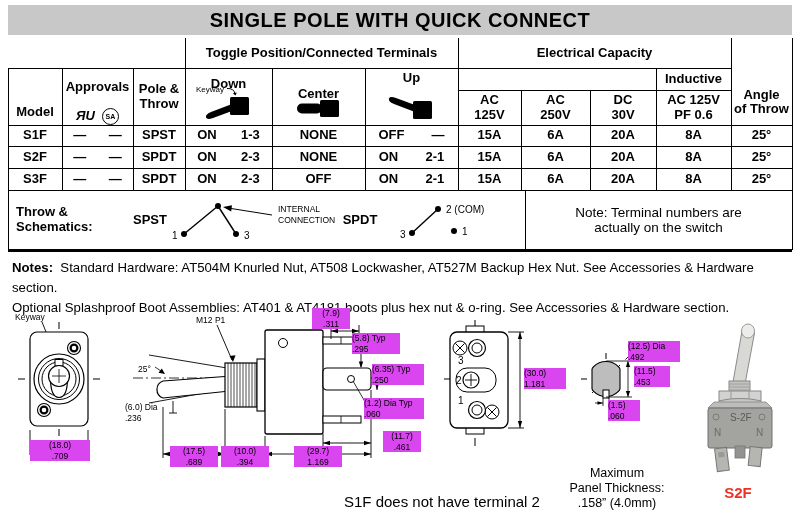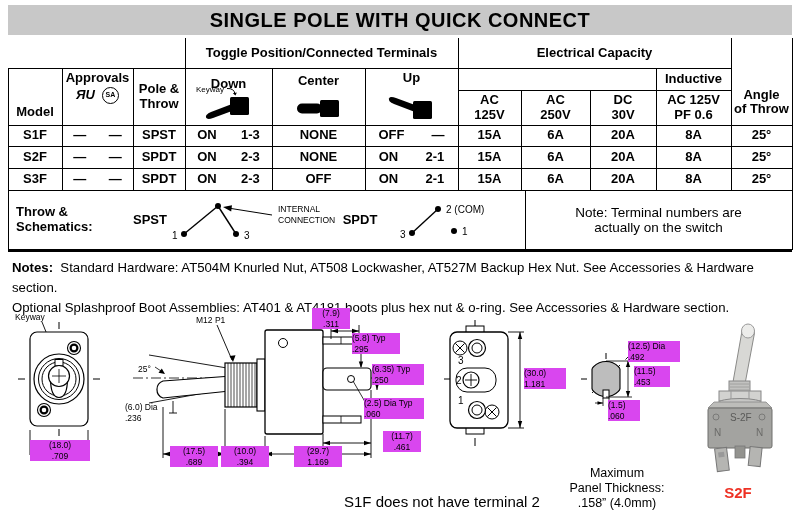--- a/index.html
+++ b/index.html
@@ -56,21 +56,21 @@
     <span>Toggle Position/Connected Terminals</span>
   </div>
   <div class="cell" style="left:458px;top:38px;width:273px;height:30px">
     <span>Electrical Capacity</span>
   </div>
 
   <div class="cell" style="left:8px;top:68px;width:54px;height:57px;align-items:flex-end;padding-bottom:5px;box-sizing:border-box">
     <span>Model</span>
   </div>
 
-  <div class="cell" style="left:62px;top:68px;width:71px;height:57px;flex-direction:column;justify-content:flex-start;padding-top:3px;box-sizing:border-box">
+  <div class="cell" style="left:62px;top:68px;width:71px;height:57px;flex-direction:column;justify-content:space-between;padding-top:12px;box-sizing:border-box">
     <span>Approvals</span>
     <span style="display:flex;gap:7px;margin-top:1px;align-items:center">
       <span style="font-style:italic;font-size:13px">ЯU</span>
       <span style="width:15px;height:15px;border:1.6px solid #000;border-radius:50%;font-size:7px;display:flex;align-items:center;justify-content:center">SA</span>
     </span>
   </div>
 
   <div class="cell ml" style="left:133px;top:68px;width:52px;height:57px">
     <span class="ml">Pole &amp;
 Throw</span>
@@ -82,21 +82,21 @@
   <span class="tiny" style="position:absolute;left:196px;top:85px">Keyway</span>
   <svg style="left:226px;top:87px" width="12" height="9" viewBox="0 0 12 9">
     <path d="M1,1.5 Q8,1 9,7" fill="none" stroke="#000" stroke-width="1"></path>
     <polygon points="9.5,8.5 6.8,6.2 10.8,5.4" fill="#000"></polygon>
   </svg>
   <svg style="left:203px;top:96px" width="50" height="26" viewBox="0 0 50 26">
     <rect x="27" y="1" width="19" height="18" rx="1.5" fill="#000"></rect>
     <path d="M29,8 L8,16 Q2,18.5 3,21.5 Q4,24 10,22 L29,15 Z" fill="#000"></path>
   </svg>
 
-  <div class="cell" style="left:272px;top:68px;width:93px;height:57px;flex-direction:column;justify-content:flex-start;padding-top:6px;box-sizing:border-box">
+  <div class="cell" style="left:272px;top:68px;width:93px;height:57px;flex-direction:column;justify-content:flex-start;padding-top:19px;box-sizing:border-box">
     <span>Center</span>
   </div>
   <svg style="left:293px;top:98px" width="50" height="22" viewBox="0 0 50 22">
     <rect x="27" y="2" width="19" height="17" rx="1.5" fill="#000"></rect>
     <rect x="4" y="5.5" width="25" height="10" rx="5" fill="#000"></rect>
   </svg>
 
   <div class="cell" style="left:365px;top:68px;width:93px;height:57px;flex-direction:column;justify-content:flex-start;padding-top:3px;box-sizing:border-box">
     <span>Up</span>
   </div>
@@ -364,21 +364,21 @@
   </svg>
   <span class="dim" style="left:138px;top:364px;background:transparent">25°</span>
   <span class="dim tl" style="left:125px;top:402px;width:44px;background:transparent">(6.0) Dia
 .236</span>
   <span class="dim" style="left:312px;top:308px;width:38px">(7.9)
 .311</span>
   <span class="dim tl" style="left:352px;top:333px;width:48px">(5.8) Typ
 .295</span>
   <span class="dim tl" style="left:372px;top:364px;width:52px">(6.35) Typ
 .250</span>
-  <span class="dim tl" style="left:364px;top:398px;width:60px">(2.5) Dia Typ
+  <span class="dim tl" style="left:364px;top:398px;width:60px">(1.2) Dia Typ
 .060</span>
   <span class="dim" style="left:383px;top:431px;width:38px">(11.7)
 .461</span>
   <span class="dim" style="left:170px;top:446px;width:48px">(17.5)
 .689</span>
   <span class="dim" style="left:221px;top:446px;width:48px">(10.0)
 .394</span>
   <span class="dim" style="left:294px;top:446px;width:48px">(29.7)
 1.169</span>
 

